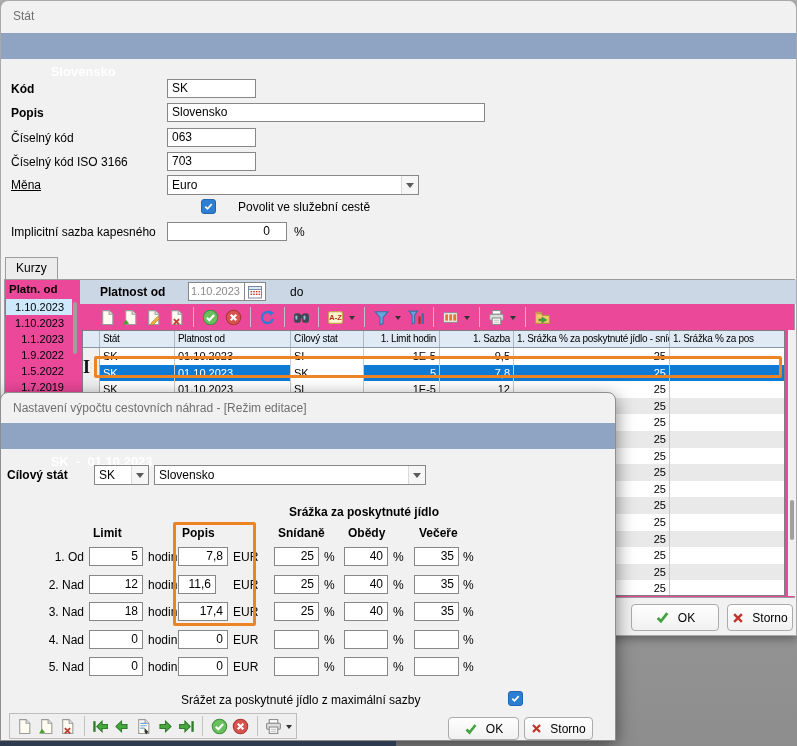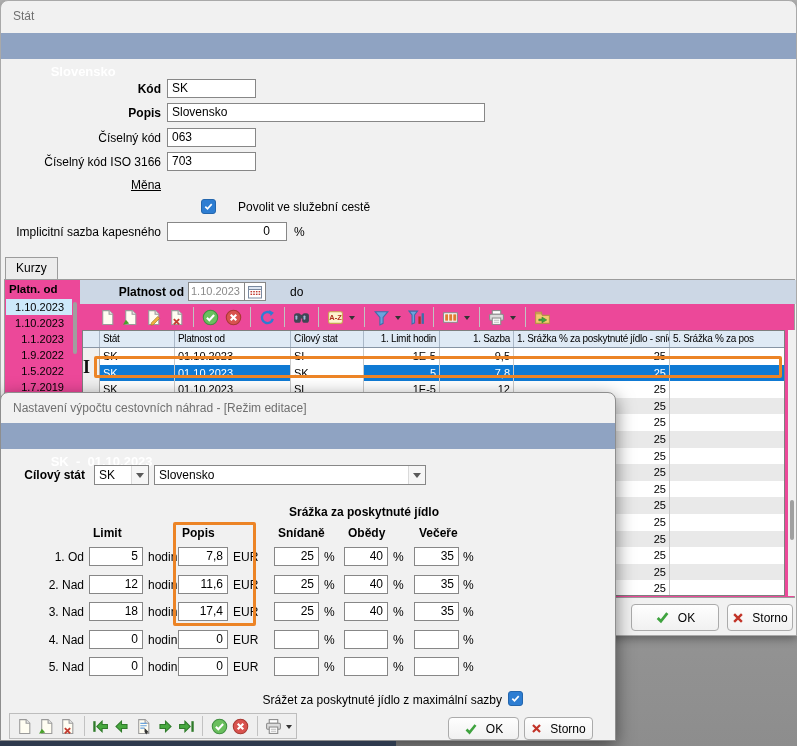--- a/index.html
+++ b/index.html
@@ -16,21 +16,21 @@
              border:1px solid #8e8e8e; box-shadow:0 5px 18px rgba(0,0,0,.5); }
   .titlebar { position:absolute; left:0; top:0; right:0; height:30px; }
   .titlebar span { position:absolute; left:12px; top:8px; color:#6f6f6f; font-size:12px; }
   .band { position:absolute; left:0; right:0; height:26px; background:#8fa3c2; color:#fff;
           font-weight:bold; font-size:13px; line-height:26px; padding-left:28px; white-space:pre; }
   .main-band { top:32px; }
   .dlg-band { top:30px; }
 
   
   .lbl { position:absolute; white-space:nowrap; }
-  .r { text-align:right; }
+  .r { }
   .b { font-weight:bold; }
   .inp { position:absolute; background:#fff; border:1px solid #878787; height:19px;
          line-height:17px; padding:0 4px; font-size:12px; overflow:hidden; white-space:nowrap; }
   .num { text-align:right; }
   .dim { color:#8a8a8a; }
   .combo { position:absolute; background:#fff; border:1px solid #878787; height:20px;
            display:flex; align-items:center; padding-left:4px; font-size:12px; }
   .cbtn { margin-left:auto; width:17px; height:100%; background:#f6f6f6; border-left:1px solid #dadada;
           display:flex; align-items:center; justify-content:center; }
   .tri { width:0; height:0; border:4px solid transparent; border-top:5px solid #5a5a5a; margin-top:4px; }
@@ -113,20 +113,26 @@
     <div class="lbl r b" style="left:10px;top:105px;width:150px;">Popis</div>
     <div class="inp" style="left:166px;top:102px;width:318px;">Slovensko</div>
 
     <div class="lbl r" style="left:10px;top:130px;width:150px;">Číselný kód</div>
     <div class="inp" style="left:166px;top:127px;width:89px;">063</div>
 
     <div class="lbl r" style="left:10px;top:154px;width:150px;">Číselný kód ISO 3166</div>
     <div class="inp" style="left:166px;top:151px;width:89px;">703</div>
 
     <div class="lbl r" style="left:10px;top:177px;width:150px;text-decoration:underline;">Měna</div>
+    <div class="combo" style="left:166px;top:174px;width:252px;">
+      <span>Euro</span>
+      <span class="cbtn">
+          <span class="tri"></span>
+        </span>
+    </div>
 
     <div class="cb" style="left:200px;top:198px;">
       <svg viewBox="0 0 12 12">
           <path d="M2.5 6.2l2.4 2.4 4.6-5.2" stroke="#fff" stroke-width="1.8" fill="none"></path>
         </svg>
     </div>
     <div class="lbl" style="left:221px;top:199px;margin-left:16px;">Povolit ve služební cestě</div>
 
     <div class="lbl r" style="left:10px;top:224px;width:150px;">Implicitní sazba kapesného</div>
     <div class="inp num" style="left:166px;top:221px;width:120px;padding-right:16px;">0</div>
@@ -278,21 +284,21 @@
 
       <div class="grid">
         <div class="ghead" id="grid-head">
             <div class="gcell l" style="width: 17px;"></div>
             <div class="gcell l" style="width: 75px;">Stát</div>
             <div class="gcell l" style="width: 116px;">Platnost od</div>
             <div class="gcell l" style="width: 73px;">Cílový stat</div>
             <div class="gcell rr" style="width: 76px;">1. Limit hodin</div>
             <div class="gcell rr" style="width: 74px;">1. Sazba</div>
             <div class="gcell rr" style="width: 156px;">1. Srážka % za poskytnuté jídlo - snídaně</div>
-            <div class="gcell l" style="width: 116px;">5. Srážka % za pos</div>
+            <div class="gcell l" style="width: 116px;">1. Srážka % za pos</div>
           </div>
         <div id="grid-body">
             <div class="grow">
               <div class="gcell ind" style="width: 17px;"></div>
               <div class="gcell l" style="width: 75px;">SK</div>
               <div class="gcell l" style="width: 116px;">01.10.2023</div>
               <div class="gcell l" style="width: 73px;">SI</div>
               <div class="gcell rr" style="width: 76px;">1E-5</div>
               <div class="gcell rr" style="width: 74px;">9,5</div>
               <div class="gcell rr" style="width: 156px;">25</div>
@@ -496,21 +502,21 @@
         <div class="unit" style="left: 232px; top: 157px;">EUR</div>
         <div class="inp num" style="left: 273px; top: 154px; width: 45px;">25</div>
         <div class="unit" style="left: 323px; top: 157px;">%</div>
         <div class="inp num" style="left: 343px; top: 154px; width: 44px;">40</div>
         <div class="unit" style="left: 392px; top: 157px;">%</div>
         <div class="inp num" style="left: 413px; top: 154px; width: 45px;">35</div>
         <div class="unit" style="left: 462px; top: 157px;">%</div>
         <div class="dlg-rowlab" style="top: 185px; left: 7px;">2. Nad</div>
         <div class="inp num" style="left: 88px; top: 182px; width: 54px;">12</div>
         <div class="unit" style="left: 147px; top: 185px;">hodin</div>
-        <div class="inp num" style="left: 177px; top: 182px; width: 50px;">11,6</div>
+        <div class="inp num" style="left: 177px; top: 182px; width: 38px;">11,6</div>
         <div class="unit" style="left: 232px; top: 185px;">EUR</div>
         <div class="inp num" style="left: 273px; top: 182px; width: 45px;">25</div>
         <div class="unit" style="left: 323px; top: 185px;">%</div>
         <div class="inp num" style="left: 343px; top: 182px; width: 44px;">40</div>
         <div class="unit" style="left: 392px; top: 185px;">%</div>
         <div class="inp num" style="left: 413px; top: 182px; width: 45px;">35</div>
         <div class="unit" style="left: 462px; top: 185px;">%</div>
         <div class="dlg-rowlab" style="top: 212px; left: 7px;">3. Nad</div>
         <div class="inp num" style="left: 88px; top: 209px; width: 54px;">18</div>
         <div class="unit" style="left: 147px; top: 212px;">hodin</div>

